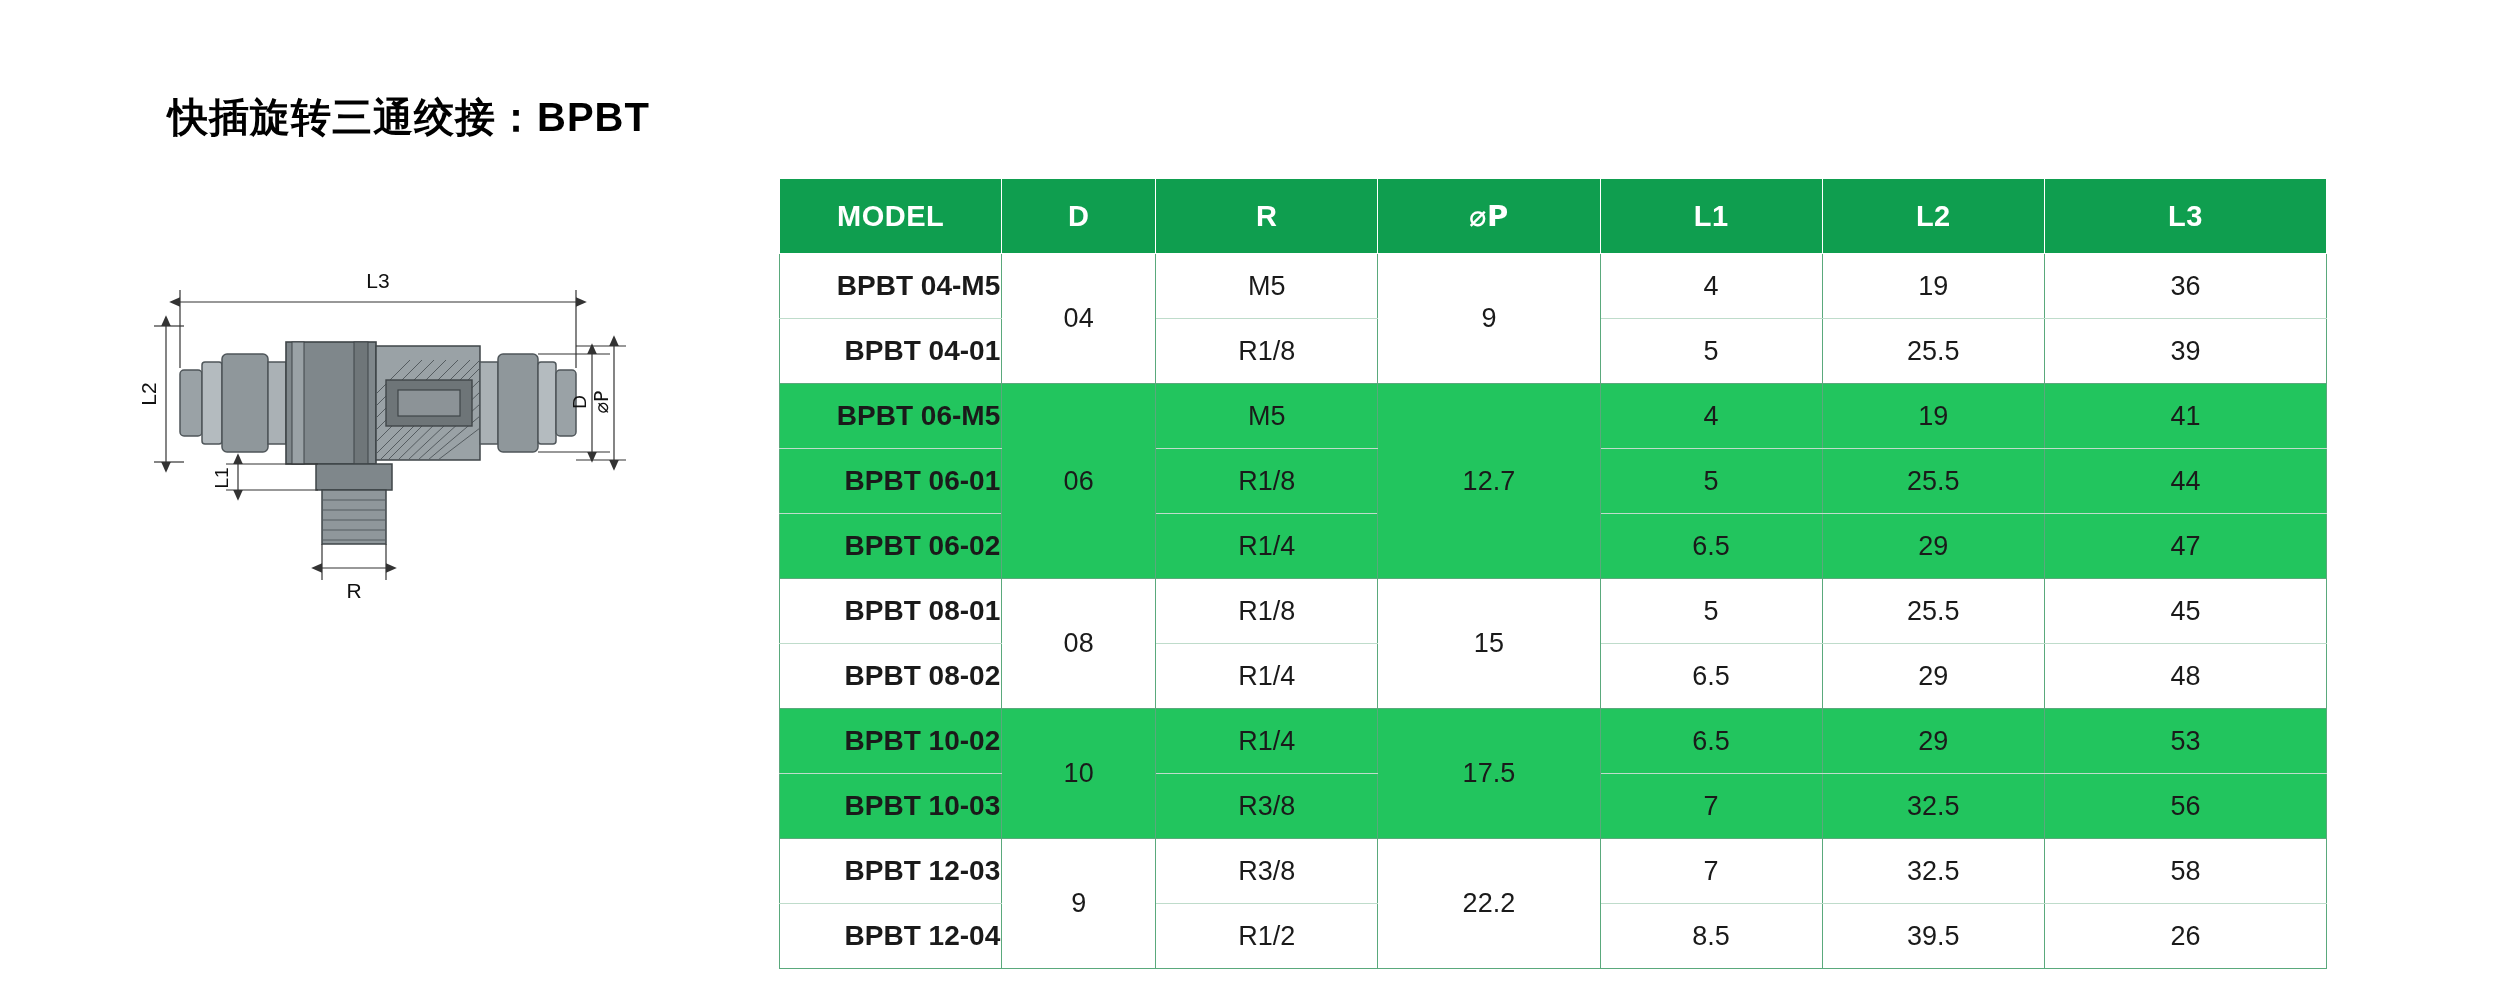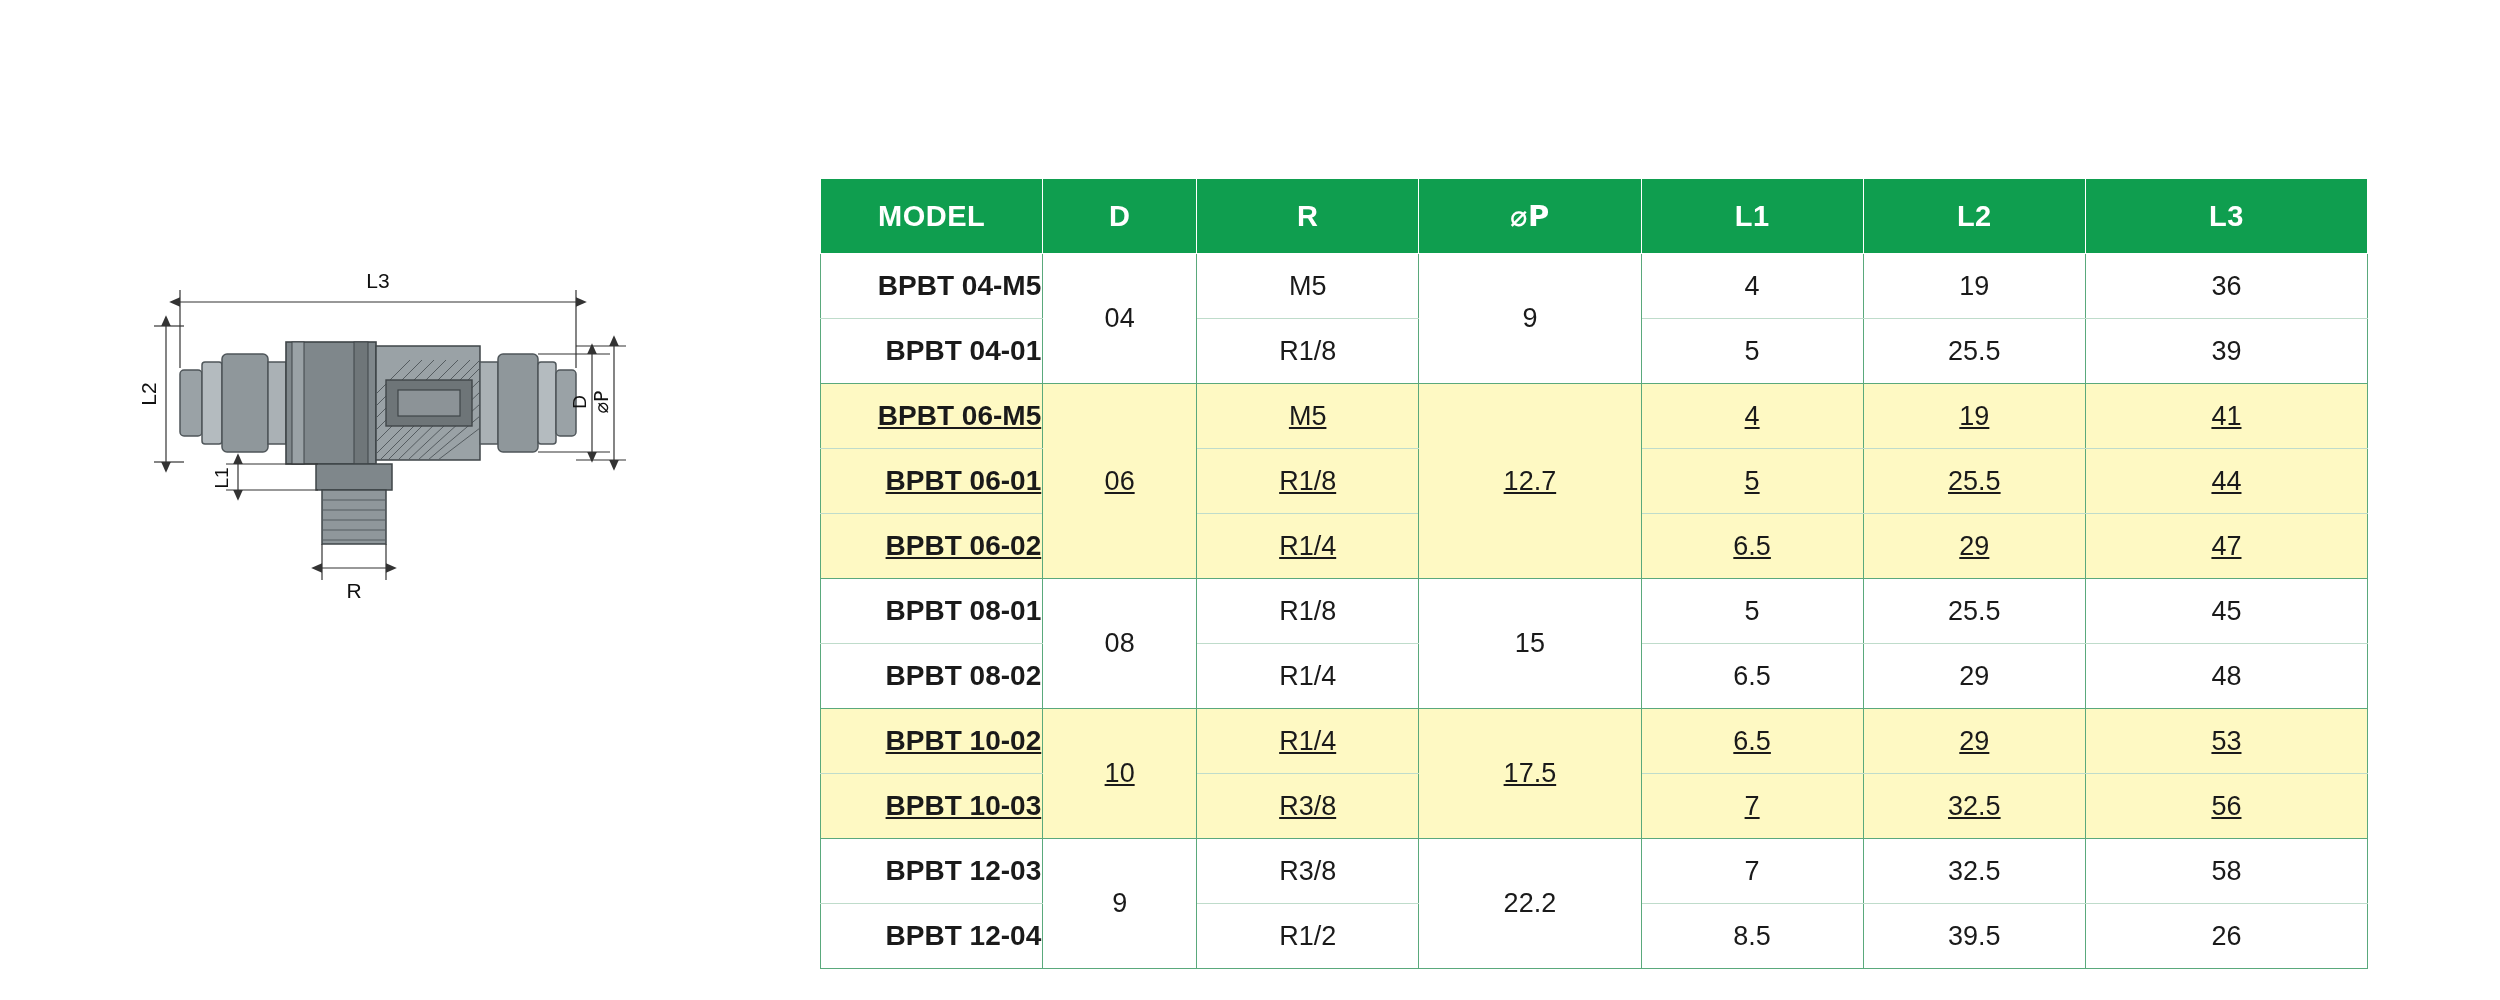--- a/index.html
+++ b/index.html
@@ -41,21 +41,21 @@
     width: 650px;
     height: 450px;
   }
   .drawing svg {
     display: block;
   }
 
   
   .table-wrap {
     position: absolute;
-    left: 820px;
+    left: 779px;
     top: 178px;
     width: 1548px;
   }
   table.spec {
     border-collapse: collapse;
     width: 1548px;
     table-layout: fixed;
   }
   table.spec th {
     background: #0f9e4f;
@@ -77,22 +77,21 @@
     border-top: 1px solid #bfdccb;
     border-bottom: 1px solid #bfdccb;
     background: #ffffff;
   }
   table.spec td.model {
     font-weight: bold;
     font-size: 28px;
     text-align: right;
   }
   table.spec tr.alt td {
-    background: #fef9c3;
-    text-decoration: underline;
+    background: #22c55e;
   }
   table.spec td.merged {
     vertical-align: middle;
     border-top: 1px solid #5aa97c;
     border-bottom: 1px solid #5aa97c;
     margin-top: 44px;
   }
   table.spec tr.grp-end td {
     border-bottom: 1px solid #5aa97c;
   }
@@ -108,20 +107,21 @@
   col.c-l2    { width: 208px; }
   col.c-l3    { width: 264px; }
 
   .phi { font-family: "DejaVu Sans", sans-serif; }
 </style>
 </head>
 <body>
 
 <div class="page">
 
+  <div class="title">快插旋转三通绞接：BPBT</div>
 
   <div class="drawing">
     <svg width="650" height="450" viewBox="0 0 650 450">
       <defs>
         <marker id="arrL" markerWidth="10" markerHeight="8" refX="9" refY="4" orient="auto">
           <path d="M9,0 L9,8 L0,4 z" fill="#333"></path>
         </marker>
         <marker id="arrR" markerWidth="10" markerHeight="8" refX="1" refY="4" orient="auto">
           <path d="M1,0 L1,8 L10,4 z" fill="#333"></path>
         </marker>

